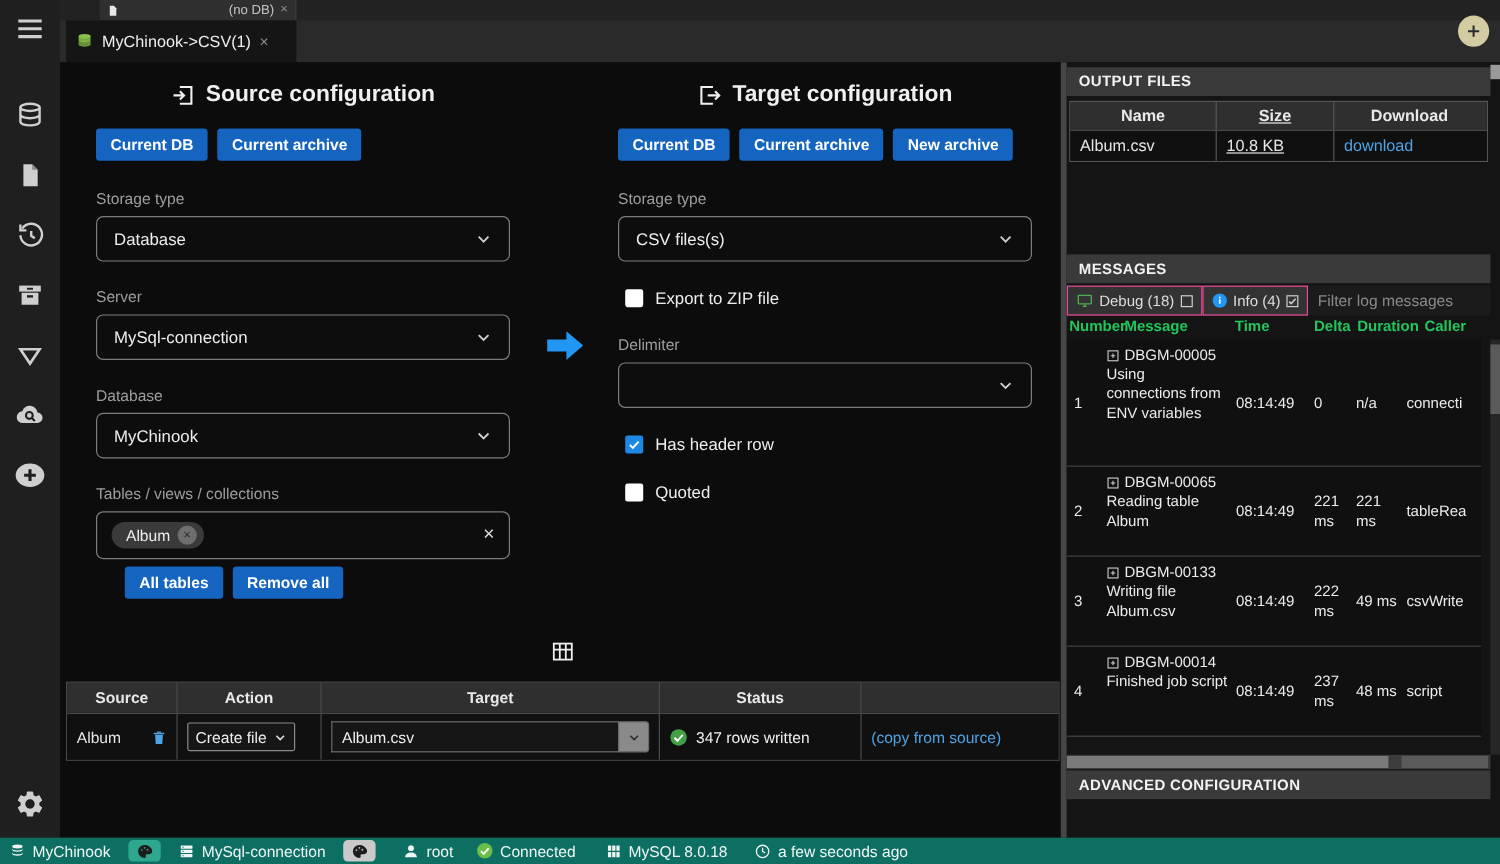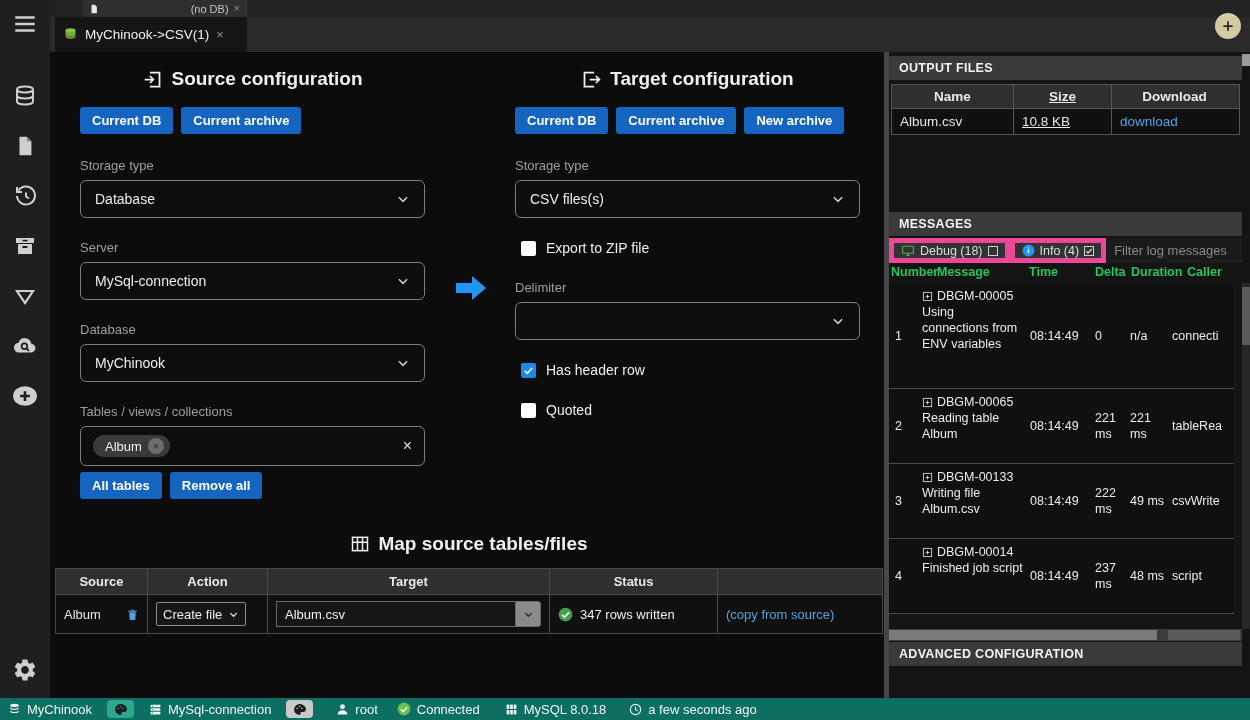--- a/index.html
+++ b/index.html
@@ -66,21 +66,21 @@
   .rightpanel { position:absolute; left:889px; top:52px; width:361px; height:646px; background:#141414; }
   .panel-head { position:absolute; left:0; width:353px; height:24px; background:#3a3a3a; color:#f2f2f2; font-size:12.5px; font-weight:700; display:flex; align-items:center; padding:0 10px; letter-spacing:.3px; cursor:pointer; }
   .of-table { position:absolute; left:2px; top:32px; width:349px; border:1px solid #555; font-size:13.5px; }
   .of-head { display:flex; background:#2f2f2f; font-weight:700; color:#e8e8e8; }
   .of-head > div { padding:4px 6px; border-right:1px solid #555; text-align:center; }
   .of-row { display:flex; background:#101010; border-top:1px solid #555; }
   .of-row > div { padding:5px 8px; border-right:1px solid #555; }
   .ofc-name { width:122px; } .ofc-size { width:98px;text-decoration:underline; } .ofc-dl { width:125px; border-right:none !important; }
 
   .filter-row { position:absolute; left:0; top:186px; width:353px; height:25px; display:flex; }
-  .flt-btn { background:#333; border:5px solid #ec4899; display:flex; align-items:center; gap:5px; padding:0 7px; font-size:12.5px; color:#ddd; cursor:pointer; white-space:nowrap; }
+  .flt-btn { background:#333; border:1px solid #ec4899; display:flex; align-items:center; gap:5px; padding:0 7px; font-size:12.5px; color:#ddd; cursor:pointer; white-space:nowrap; }
   .flt-box { width:10px; height:10px; border:1px solid #cfcfcf; background:transparent; display:flex; align-items:center; justify-content:center; }
   .flt-input { flex:1; background:#1b1b1b; border:none; color:#bbb; font-size:13px; padding:0 8px; font-family:"Liberation Sans", sans-serif; outline:none; min-width:0; }
   .flt-input::placeholder { color:#8a8a8a; }
 
   .msg-head { position:absolute; left:0; top:211px; width:345px; height:20px; font-size:12.5px; font-weight:600; color:#22c55e; }
   .msg-head span { position:absolute; top:2px; white-space:nowrap; }
   .msg-rows { position:absolute; left:0; top:231px; width:345px; }
   .msg-row { display:flex; background:#101010; border-bottom:1px solid #4a4a4a; font-size:12.5px; color:#ececec; line-height:1.28; }
   .msg-row > div { padding:5px 3px; overflow:hidden; }
   .mc-num { width:30px; padding-left:6px !important; display:flex; align-items:center; }
@@ -266,21 +266,21 @@
           </span>
       </div>
       <div class="fld-label">Tables / views / collections</div>
       <div class="multisel">
         <span class="chip">
           <span>Album</span>
           <span class="chip-x">×</span>
         </span>
         <span class="clear">×</span>
       </div>
-      <div class="btn-row" style="margin-top:6px;">
+      <div class="btn-row" style="margin-top:6px;margin-left:24px;">
         <button class="btn-blue">All tables</button>
         <button class="btn-blue">Remove all</button>
       </div>
     </div>
 
     <div class="flow-arrow">
       <svg width="34" height="28" viewBox="0 0 34 28" fill="currentColor">
           <path d="M2 9h16V2l14 12-14 12v-7H2z"></path>
         </svg>
     </div>
@@ -336,21 +336,20 @@
       </div>
     </div>
 
     <div class="map-title">
       <span>
           <svg width="20" height="20" viewBox="0 0 24 24" stroke="#f0f0f0" stroke-width="1.8" fill="none">
             <rect x="3" y="4" width="18" height="16"></rect>
             <path d="M3 10h18M9 4v16M15 4v16"></path>
           </svg>
         </span>
-      <span>Map source tables/files</span>
     </div>
     <div class="map-table">
       <div class="mt-head">
         <div class="c-src">Source</div>
         <div class="c-act">Action</div>
         <div class="c-tgtc">Target</div>
         <div class="c-sta">Status</div>
       </div>
       <div class="mt-row">
         <div class="c-src">

